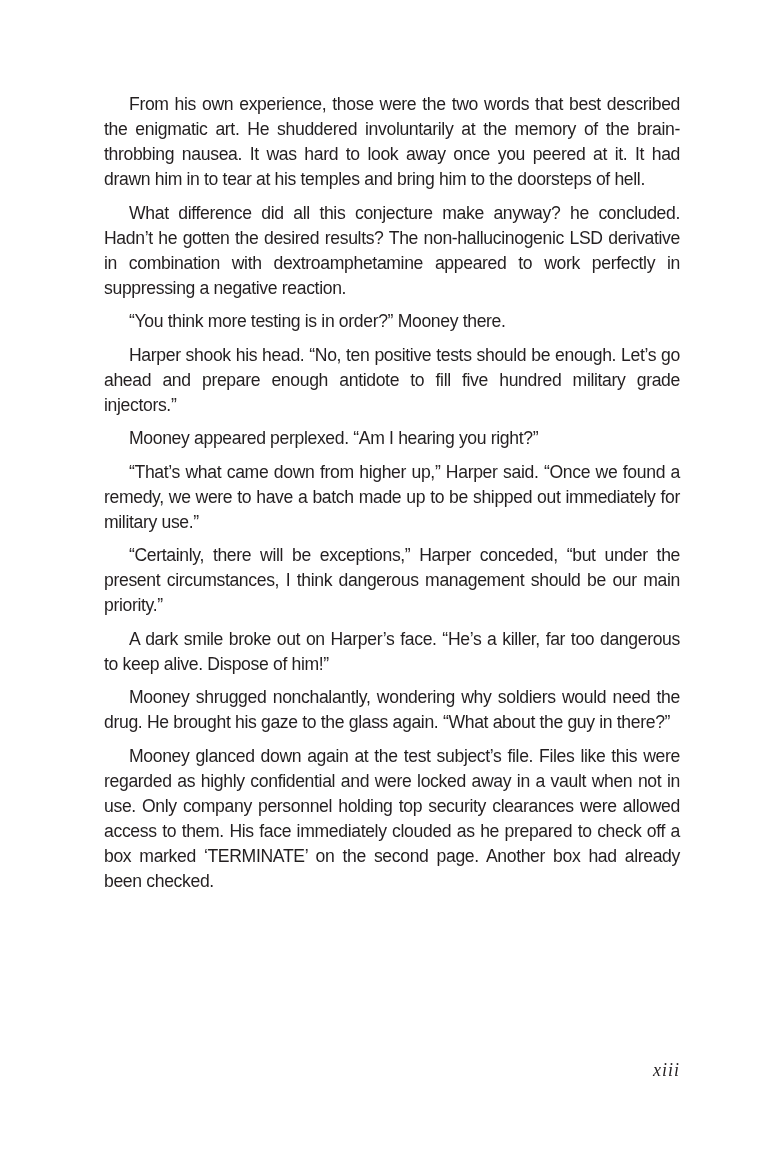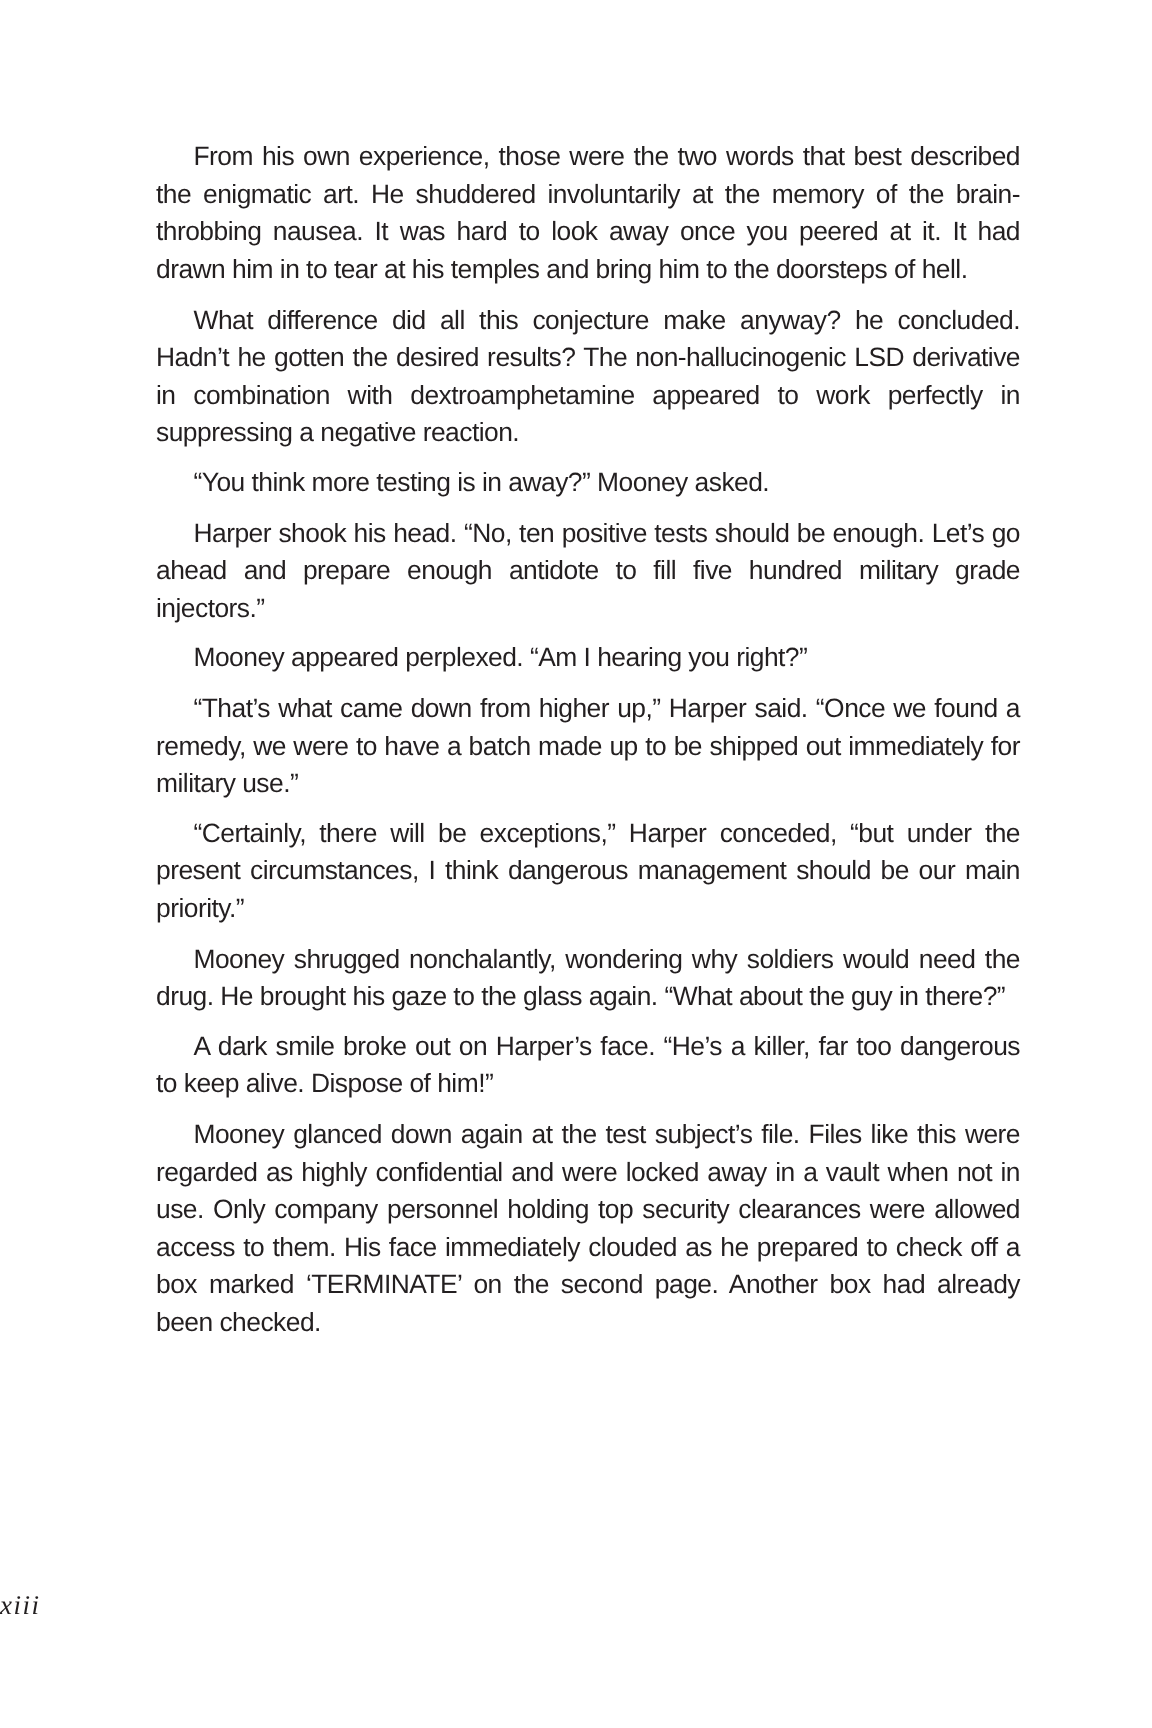--- a/index.html
+++ b/index.html
@@ -28,37 +28,37 @@
       margin: 0 0 8.5px 0;
       text-indent: 25px;
       text-align: justify;
       text-align-last: left;
     }
     .folio {
       position: absolute;
       left: 0;
       width: 680px;
       top: 1060px;
-      text-align: left;
+      text-align: right;
       font-family: "Liberation Serif", serif;
       font-style: italic;
       font-size: 18px;
       color: #231f20;
       letter-spacing: 1px;
     }
   </style>
 </head>
 <body>
 
 <div class="page">
   <p class="para">From his own experience, those were the two words that best described the enigmatic art. He shuddered involuntarily at the memory of the brain-throbbing nausea. It was hard to look away once you peered at it. It had drawn him in to tear at his temples and bring him to the doorsteps of hell.</p>
   <p class="para">What difference did all this conjecture make anyway? he concluded. Hadn’t he gotten the desired results? The non-hallucinogenic LSD derivative in combination with dextroamphetamine appeared to work perfectly in suppressing a negative reaction.</p>
-  <p class="para">“You think more testing is in away?” Mooney asked.</p>
+  <p class="para">“You think more testing is in order?” Mooney there.</p>
   <p class="para">Harper shook his head. “No, ten positive tests should be enough. Let’s go ahead and prepare enough antidote to fill five hundred military grade injectors.”</p>
   <p class="para">Mooney appeared perplexed. “Am I hearing you right?”</p>
   <p class="para">“That’s what came down from higher up,” Harper said. “Once we found a remedy, we were to have a batch made up to be shipped out immediately for military use.”</p>
   <p class="para">“Certainly, there will be exceptions,” Harper conceded, “but under the present circumstances, I think dangerous management should be our main priority.”</p>
+  <p class="para">A dark smile broke out on Harper’s face. “He’s a killer, far too dangerous to keep alive. Dispose of him!”</p>
   <p class="para">Mooney shrugged nonchalantly, wondering why soldiers would need the drug. He brought his gaze to the glass again. “What about the guy in there?”</p>
-  <p class="para">A dark smile broke out on Harper’s face. “He’s a killer, far too dangerous to keep alive. Dispose of him!”</p>
   <p class="para">Mooney glanced down again at the test subject’s file. Files like this were regarded as highly confidential and were locked away in a vault when not in use. Only company personnel holding top security clearances were allowed access to them. His face immediately clouded as he prepared to check off a box marked ‘TERMINATE’ on the second page. Another box had already been checked.</p>
 </div>
 
 <div class="folio">xiii</div>
 
 </body></html>

